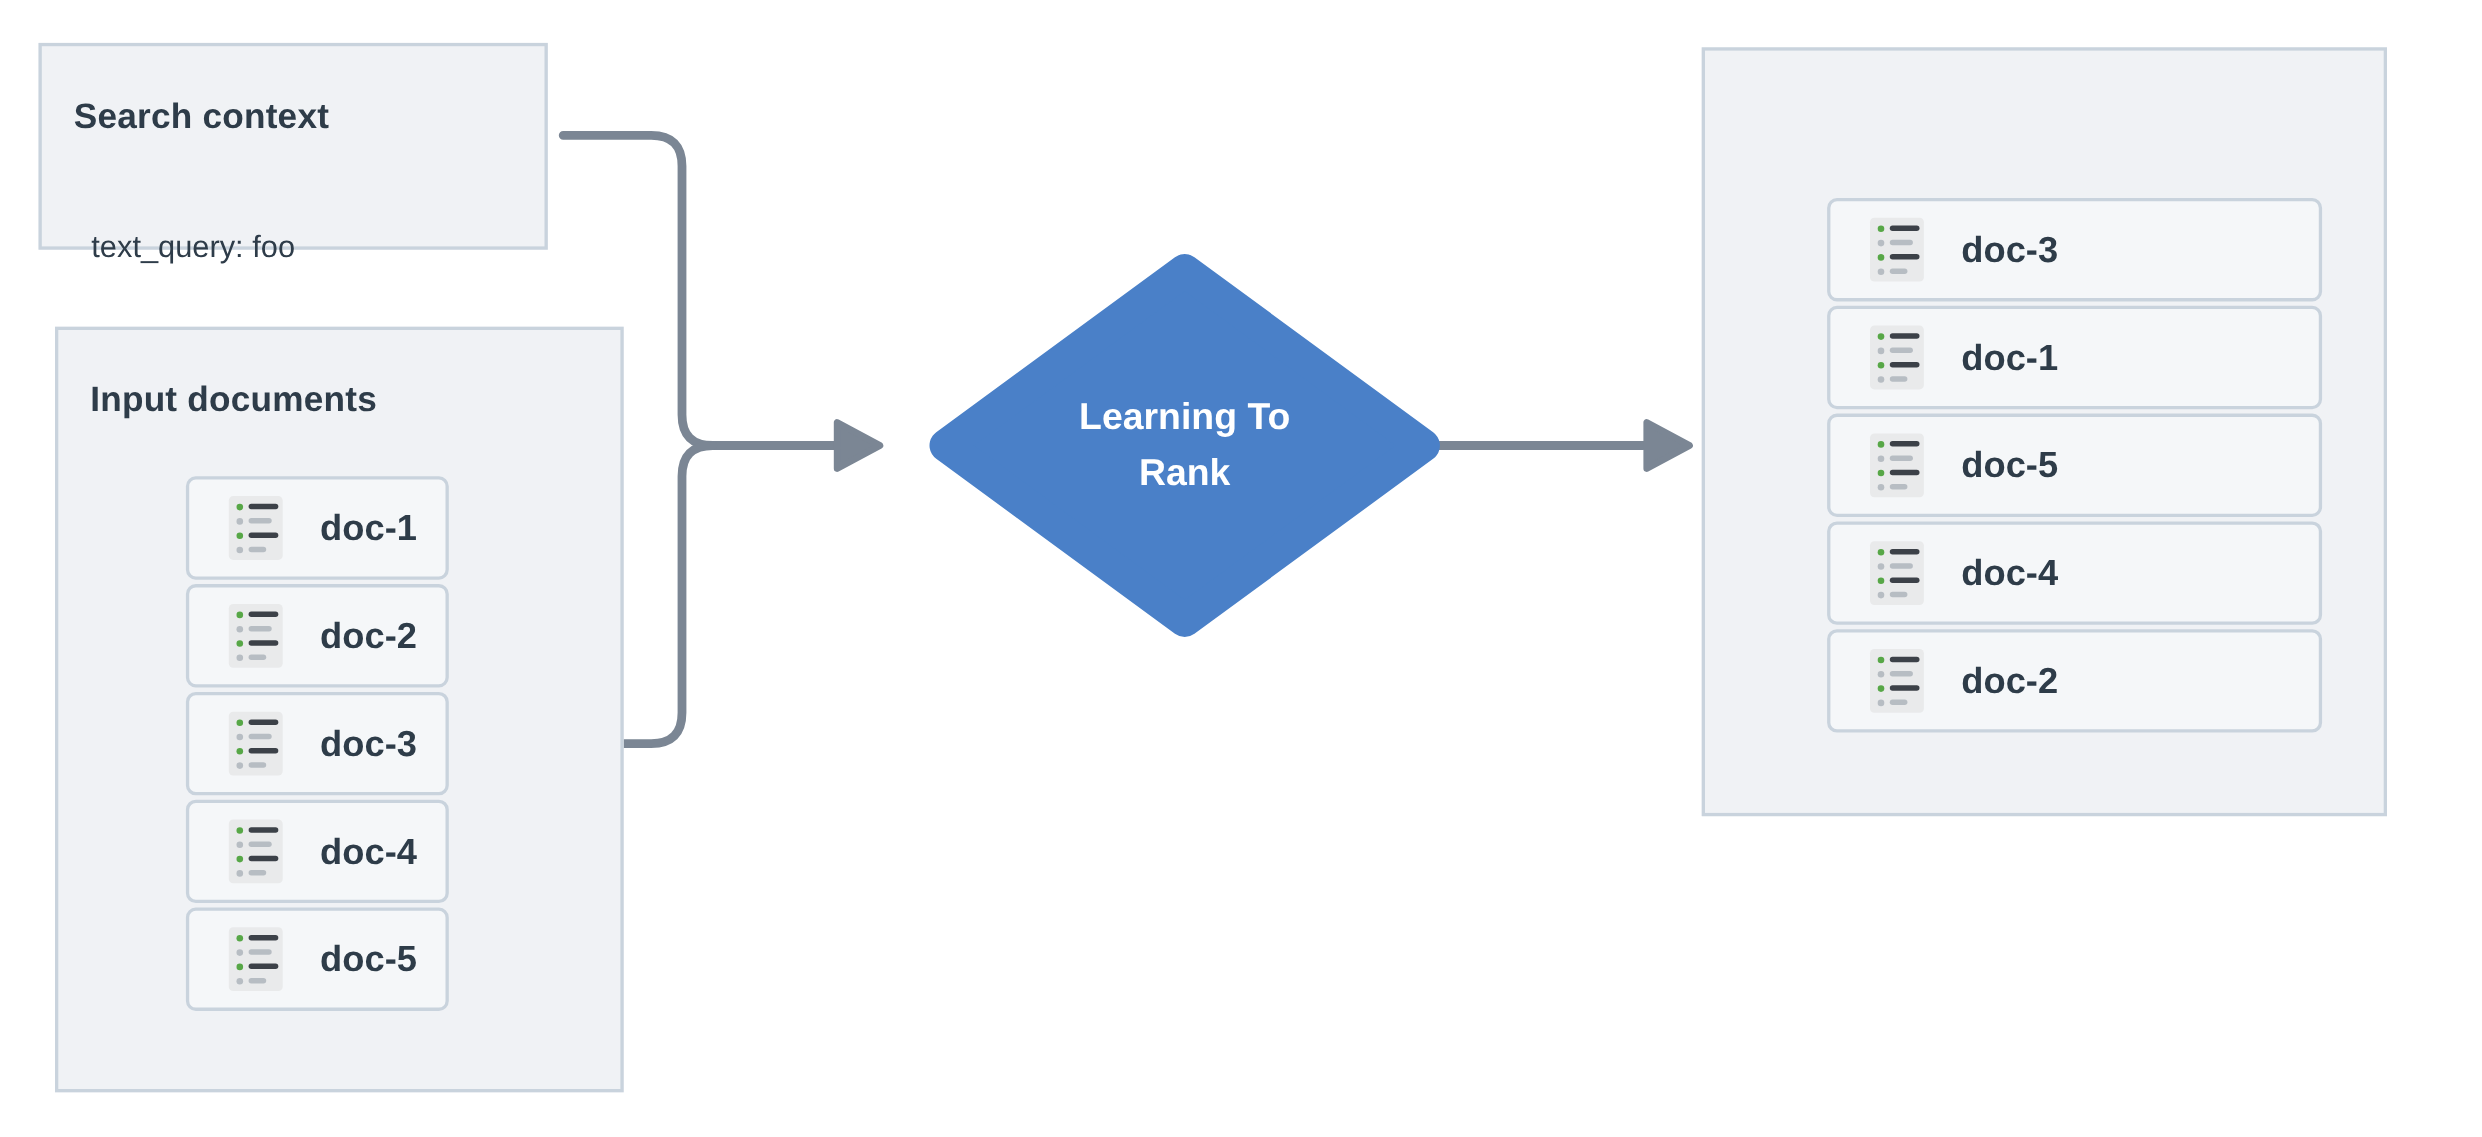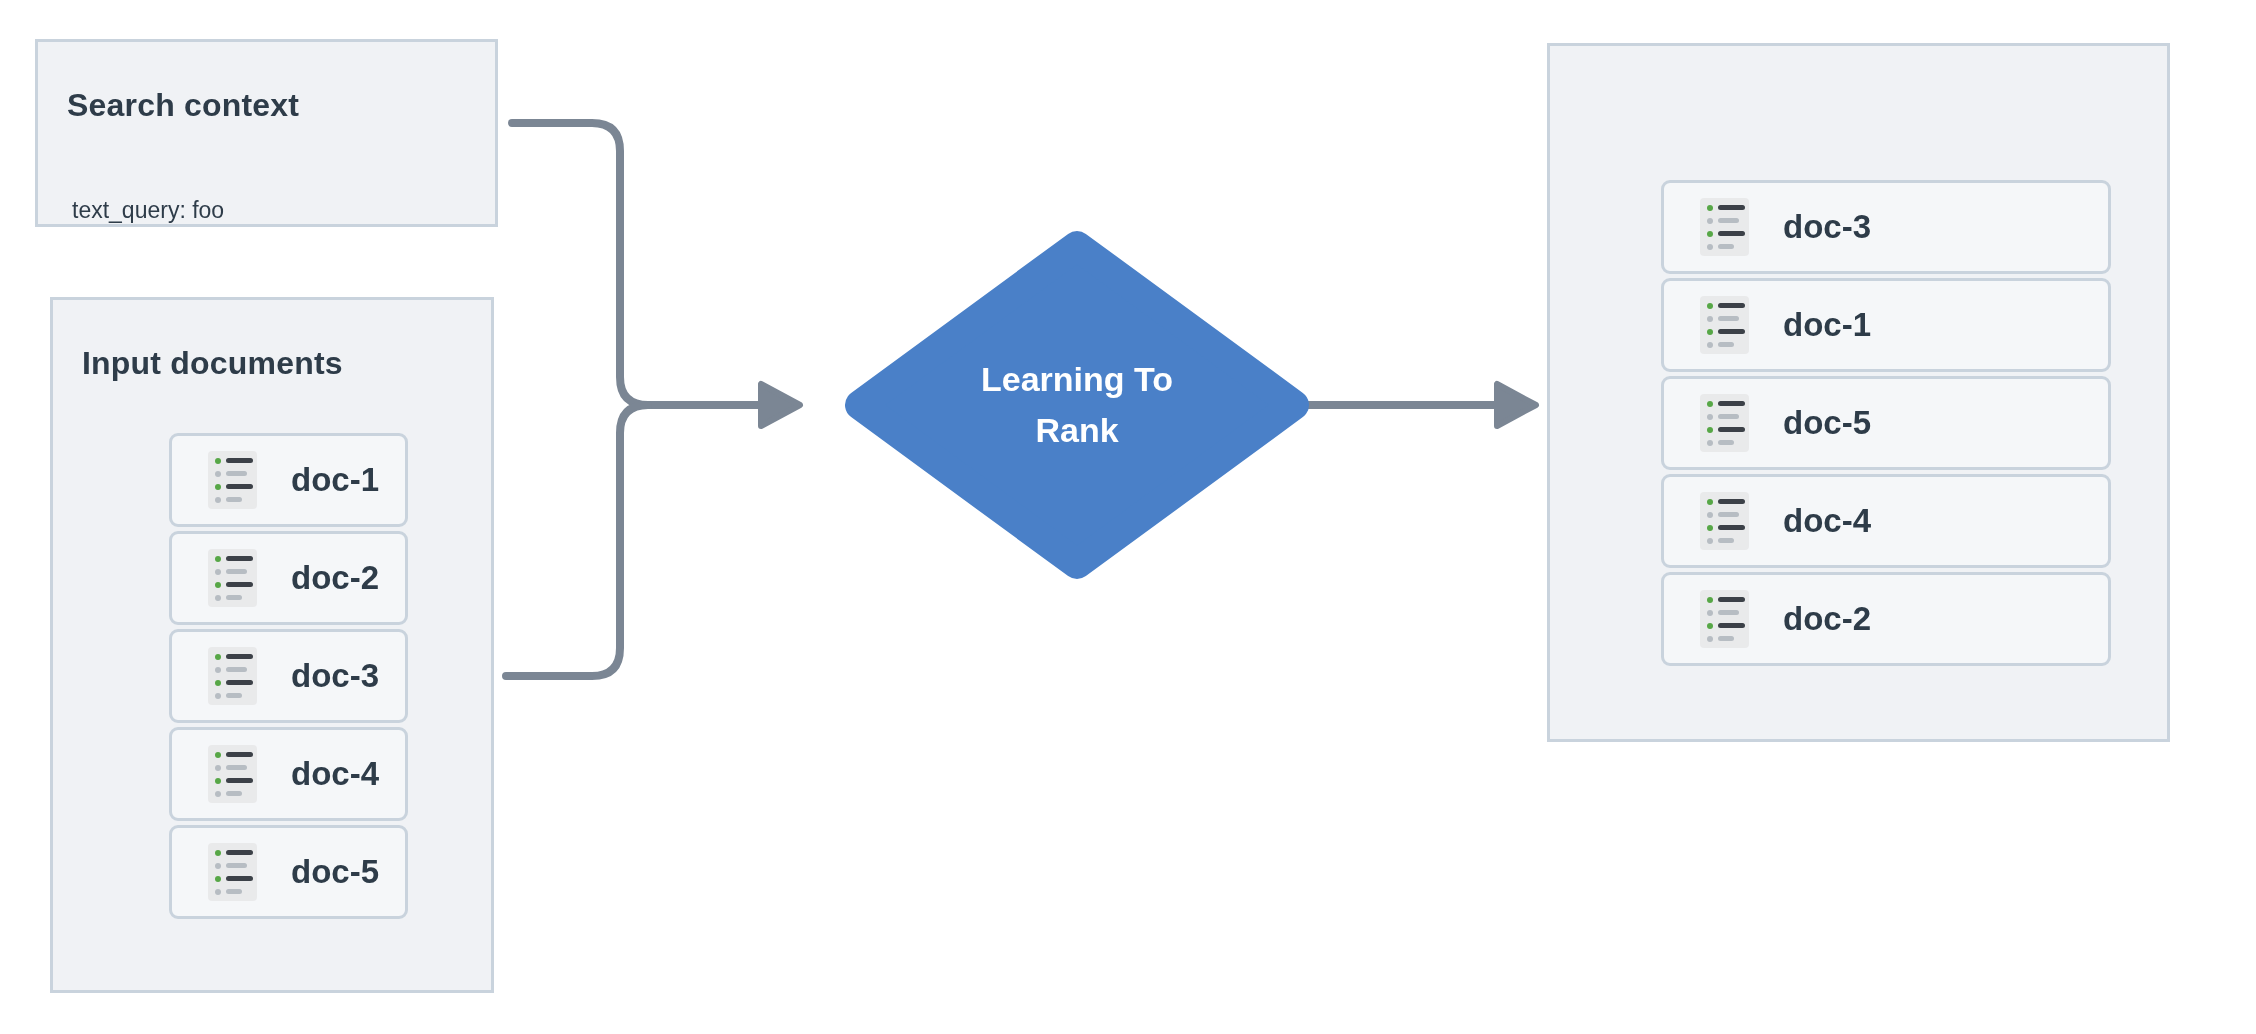--- a/index.html
+++ b/index.html
@@ -29,32 +29,32 @@
     overflow:hidden;
   }
   .connectors{position:absolute;left:0;top:0;width:2256px;height:1034px;pointer-events:none;}
 
   .box{
     position:absolute;
     background:var(--box-bg);
     border:3px solid var(--box-border);
   }
   .search-box{left:35px;top:39px;width:463px;height:188px;text-decoration:underline;}
-  .input-box{left:50px;top:297px;width:444px;height:696px;}
+  .input-box{left:50px;top:297px;width:517px;height:696px;}
   .output-box{left:1547px;top:43px;width:623px;height:699px;}
 
   .box-title{
     position:absolute;left:29px;top:43px;margin:0;
     font-size:32px;font-weight:700;line-height:1.25;
     color:var(--text-dark);letter-spacing:0.2px;
     white-space:nowrap;
   }
   .query-text{
-    position:absolute;left:29px;top:150px;margin:5px;
-    font-size:23px;font-weight:400;line-height:1.2;
+    position:absolute;left:29px;top:150px;margin:16px;
+    font-size:28px;font-weight:400;line-height:1.2;
     color:var(--text-dark);
     white-space:nowrap;
   }
 
   .doc-list{position:absolute;padding-left:36px;}
   .input-box .doc-list{left:80px;top:133px;width:275px;}
   .output-box .doc-list{left:75px;top:134px;width:486px;}
 
   .doc-item{
     height:94px;

